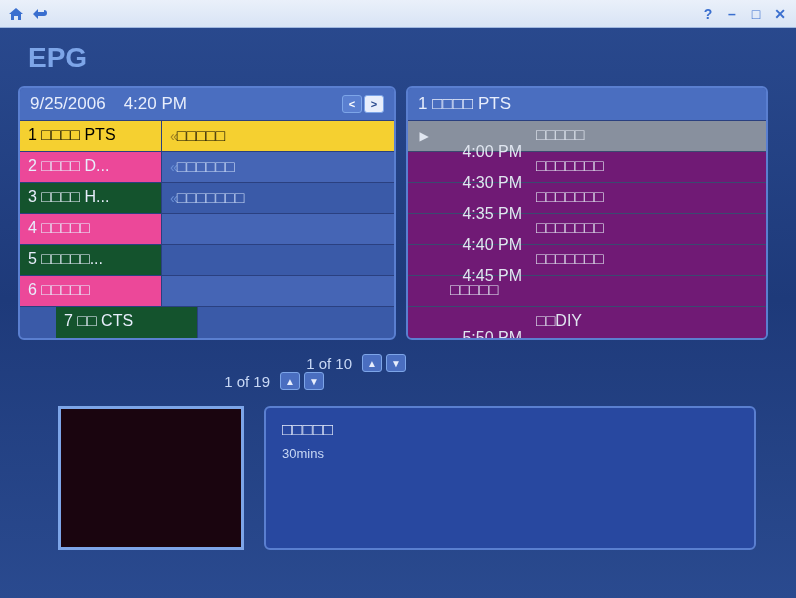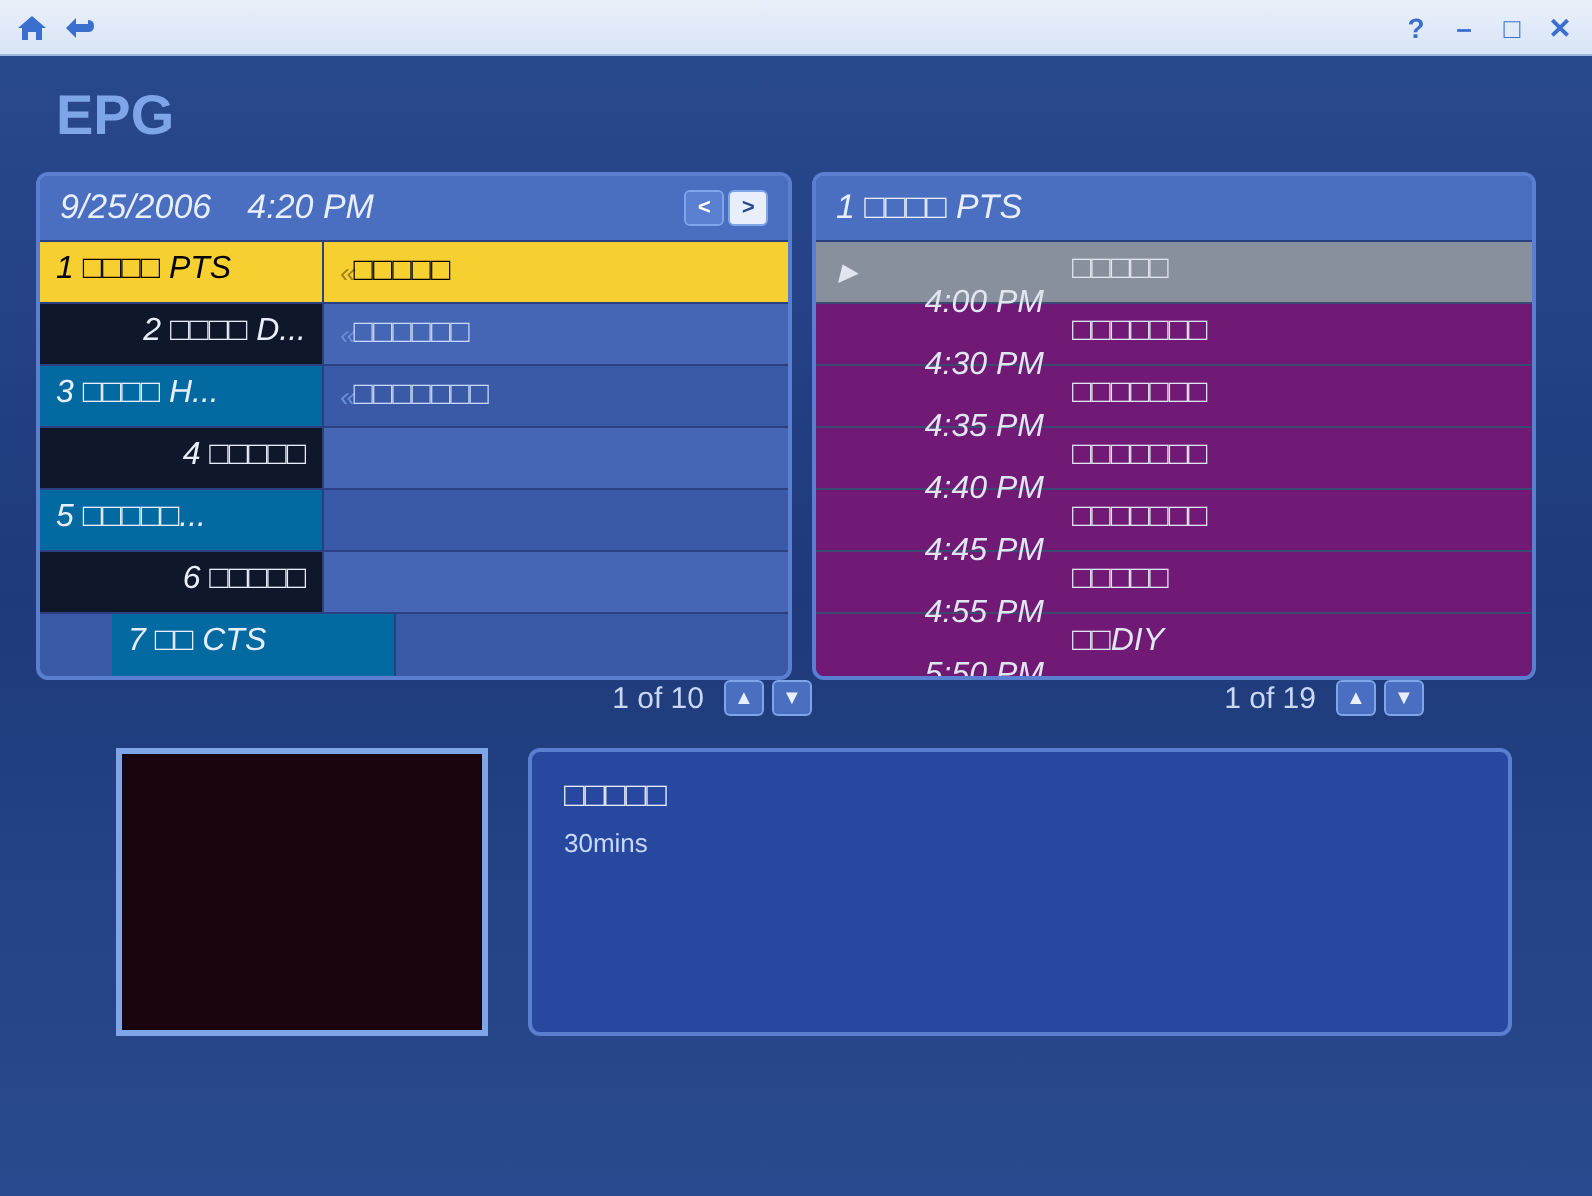--- a/index.html
+++ b/index.html
@@ -26,21 +26,20 @@
 .main-title {
   color: #7da5e8;
   font-size: 28px;
   font-weight: bold;
   padding: 14px 0 12px 28px;
 }
 .panels {
   display: flex;
   gap: 10px;
   padding: 0 18px;
-  font-style: italic;
 }
 .panel {
   border: 2px solid #5a7fd0;
   border-radius: 6px;
   background: #3a5aa8;
   overflow: hidden;
 }
 .panel-left { width: 378px; }
 .panel-right { width: 362px; }
 .panel-header {
@@ -88,22 +87,22 @@
   color: #c8d8f5;
   font-size: 16px;
   display: flex;
   align-items: center;
 }
 .ch-row.selected .ch-name { background: #f5d030; color: #000; }
 .ch-row.selected .ch-prog { background: #f5d030; color: #000; }
 .chev { color: #6a8fd5; margin-right: 2px; font-size: 14px; letter-spacing: -3px; }
 .ch-row.selected .chev { color: #a08020; }
 .ch-row.alt .ch-prog { background: #4565b5; }
-.ch-row .ch-name { background: #0369a1; }
-.ch-row.alt .ch-name { background: #0f172a; text-align: right; }
+.ch-row .ch-name { background: #14532d; }
+.ch-row.alt .ch-name { background: #ec4899; }
 .prog-row {
   display: flex;
   height: 31px;
   border-bottom: 1px solid #3a4a70;
   background: #701a75;
   color: #e0e6f0;
   cursor: pointer;
 }
 .prog-row:last-child { border-bottom: none; }
 .prog-row.selected { background: #88909e; }
@@ -118,21 +117,22 @@
   font-size: 16px;
   text-align: right;
 }
 .prog-title {
   flex: 1;
   padding: 5px 10px;
   font-size: 16px;
 }
 .pagers {
   display: flex;
-  padding: 0 18px 0;
+  padding: 14px 18px 0;
+  flex-direction: column;
 }
 .pager-group { display: flex; align-items: center; gap: 4px; margin-left: auto; }
 .pager-left-align { width: 388px; display: flex; }
 .pager-right-align { width: 306px; display: flex; }
 .pager-text { color: #c8d8f5; font-size: 15px; margin-right: 6px; }
 .pagebtn {
   width: 20px; height: 18px;
   background: #4a6ec0;
   border: 1px solid #7da5e8;
   border-radius: 3px;
@@ -273,21 +273,20 @@
           <div class="prog-time">4:40 PM</div>
           <div class="prog-title">□□□□□□□</div>
         </div>
         <div class="prog-row">
           <div class="prog-play"></div>
           <div class="prog-time">4:45 PM</div>
           <div class="prog-title">□□□□□□□</div>
         </div>
         <div class="prog-row">
           <div class="prog-play"></div>
-          <div class="prog-time">4:55 PM</div>
           <div class="prog-title">□□□□□</div>
         </div>
         <div class="prog-row">
           <div class="prog-play"></div>
           <div class="prog-time">5:50 PM</div>
           <div class="prog-title">□□DIY</div>
         </div>
       </div>
   </div>
 </div>

